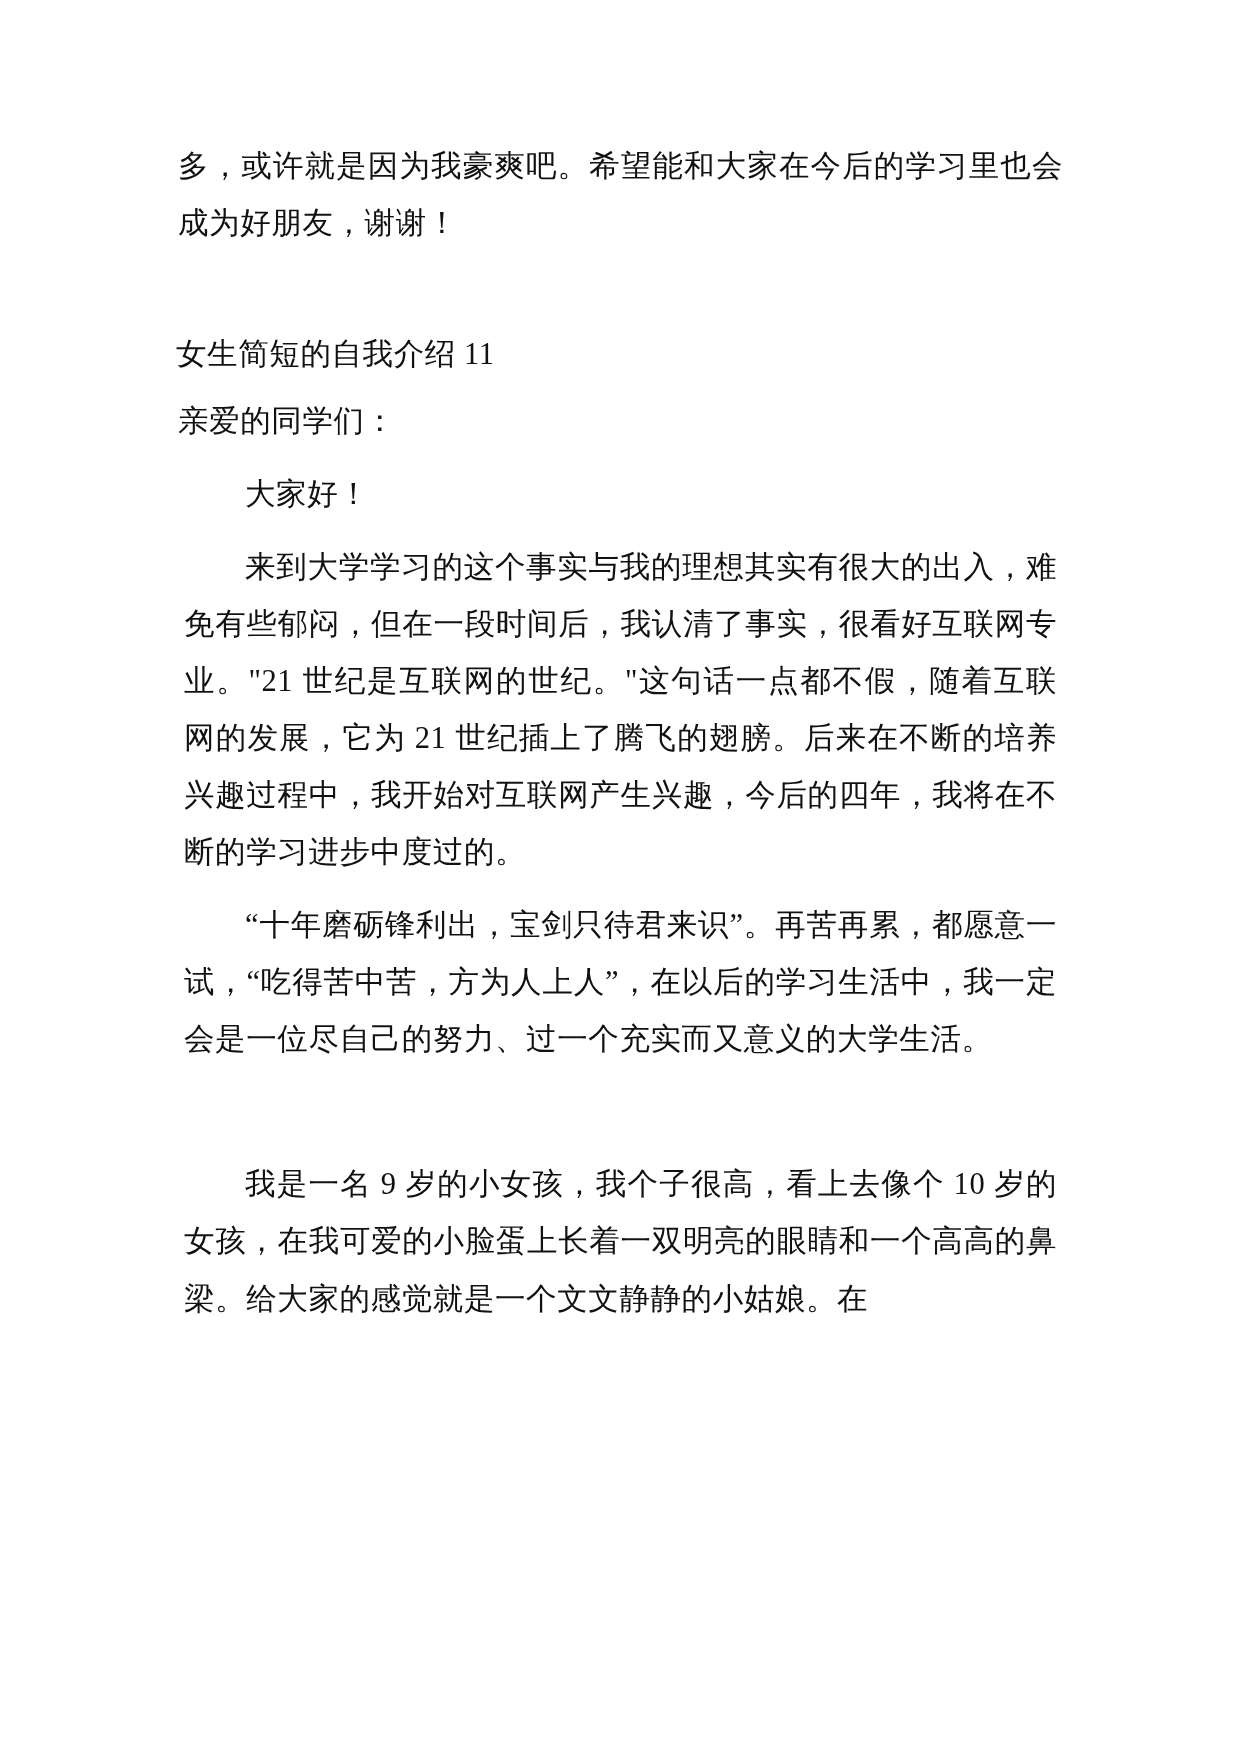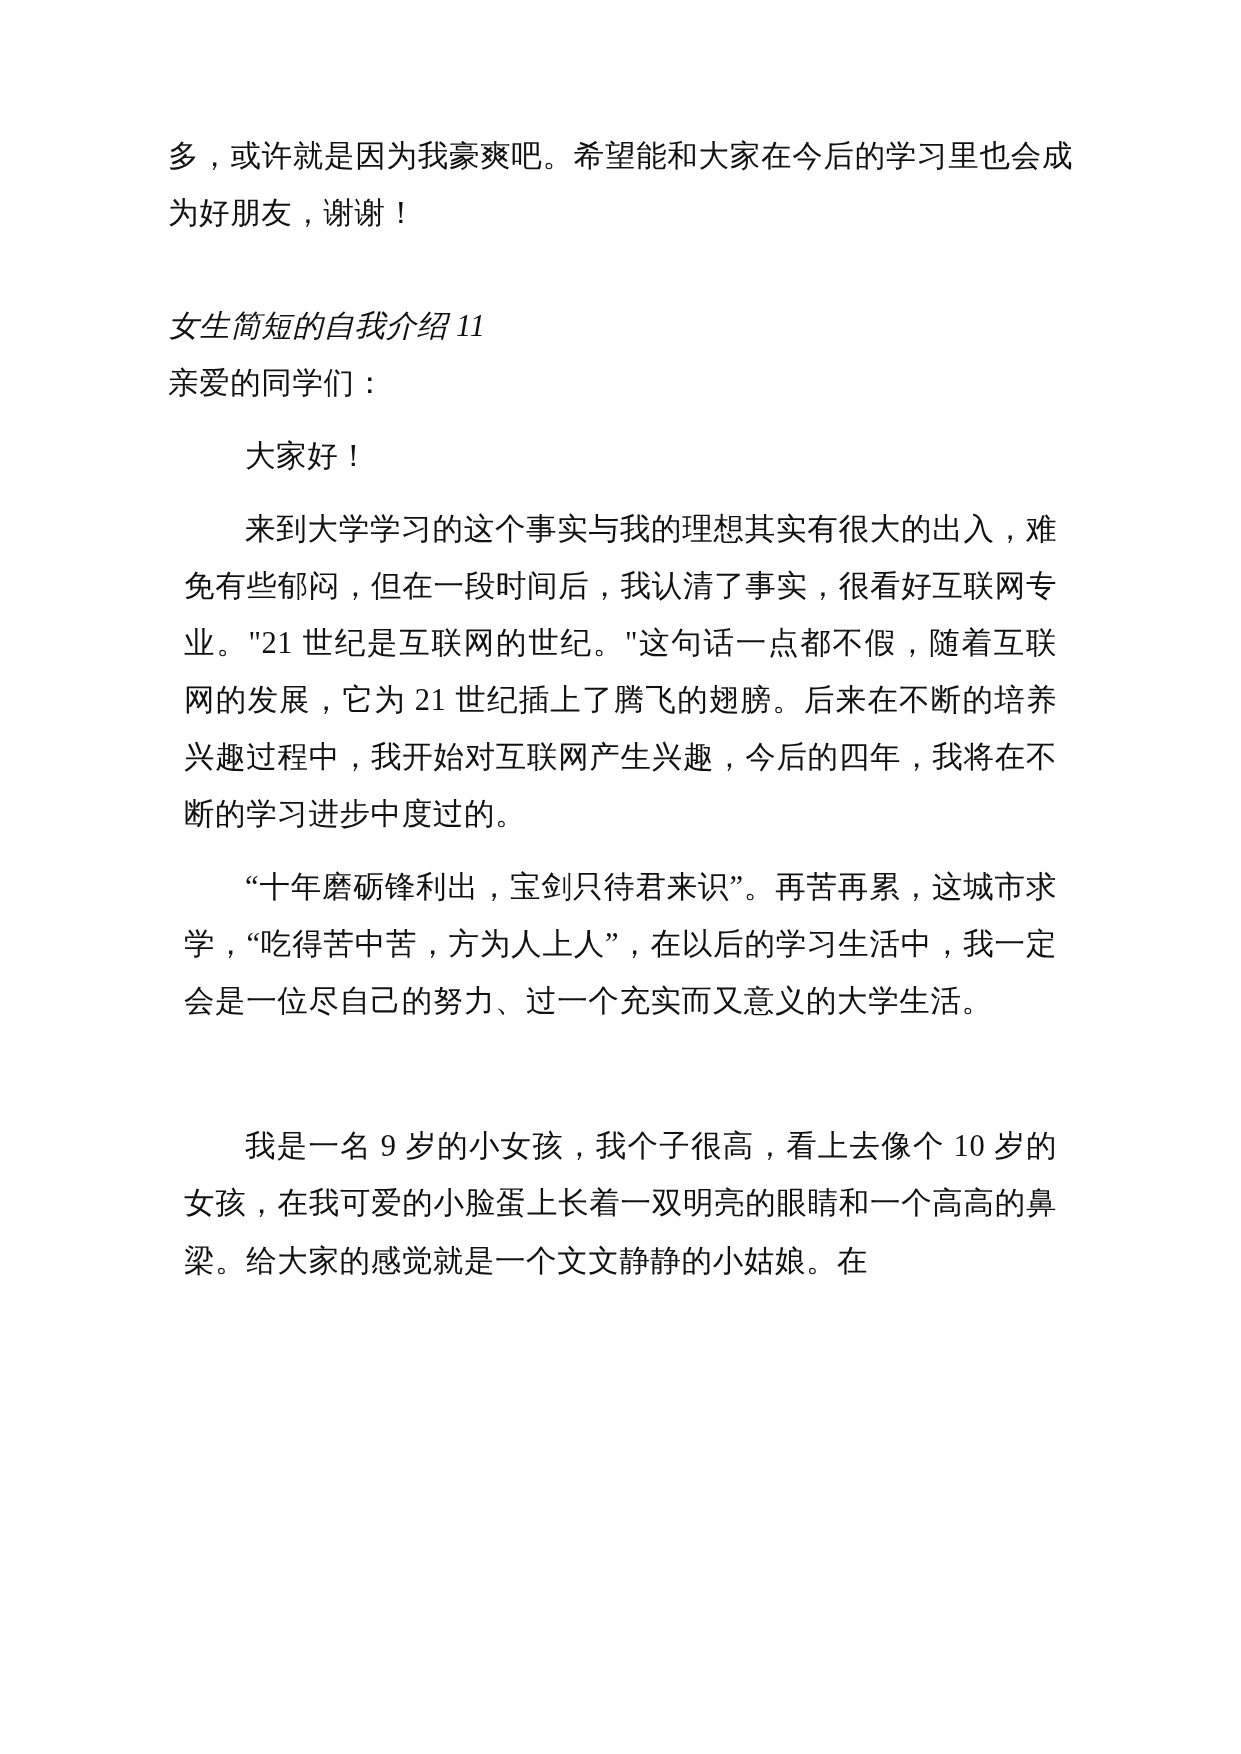--- a/index.html
+++ b/index.html
@@ -23,31 +23,30 @@
   }
   .doc-body {
     font-size: 30.5px;
     line-height: 1.87;
     letter-spacing: 0.6px;
     text-align: justify;
     text-justify: inter-ideograph;
     color: #111111;
   }
   .para {
-    margin: 0;
+    margin: 10px;
     text-indent: 0;
   }
   .para-indent {
     margin: 16px;
     text-indent: 2em;
   }
   .heading {
-    margin: 0;
+    margin: 8px;
     text-indent: 0;
-    font-style: italic;
   }
   .spacer-lg {
     height: 56px;
   }
 </style>
 </head>
 <body>
 
 <div class="page">
   <div class="doc-body">
@@ -58,21 +57,21 @@
 
     <p class="heading">女生简短的自我介绍 11</p>
 
     <p class="para">亲爱的同学们：</p>
 
     <p class="para-indent">大家好！</p>
 
 
     <p class="para-indent">来到大学学习的这个事实与我的理想其实有很大的出入，难免有些郁闷，但在一段时间后，我认清了事实，很看好互联网专业。"21 世纪是互联网的世纪。"这句话一点都不假，随着互联网的发展，它为 21 世纪插上了腾飞的翅膀。后来在不断的培养兴趣过程中，我开始对互联网产生兴趣，今后的四年，我将在不断的学习进步中度过的。</p>
 
-    <p class="para-indent">“十年磨砺锋利出，宝剑只待君来识”。再苦再累，这城市求学，“吃得苦中苦，方为人上人”，在以后的学习生活中，我一定会是一位尽自己的努力、过一个充实而又意义的大学生活。</p>
+    <p class="para-indent">“十年磨砺锋利出，宝剑只待君来识”。再苦再累，都愿意一试，“吃得苦中苦，方为人上人”，在以后的学习生活中，我一定会是一位尽自己的努力、过一个充实而又意义的大学生活。</p>
 
     <div class="spacer-lg"></div>
 
 
     <p class="para-indent">我是一名 9 岁的小女孩，我个子很高，看上去像个 10 岁的女孩，在我可爱的小脸蛋上长着一双明亮的眼睛和一个高高的鼻梁。给大家的感觉就是一个文文静静的小姑娘。在</p>
 
   </div>
 </div>
 
 </body></html>

